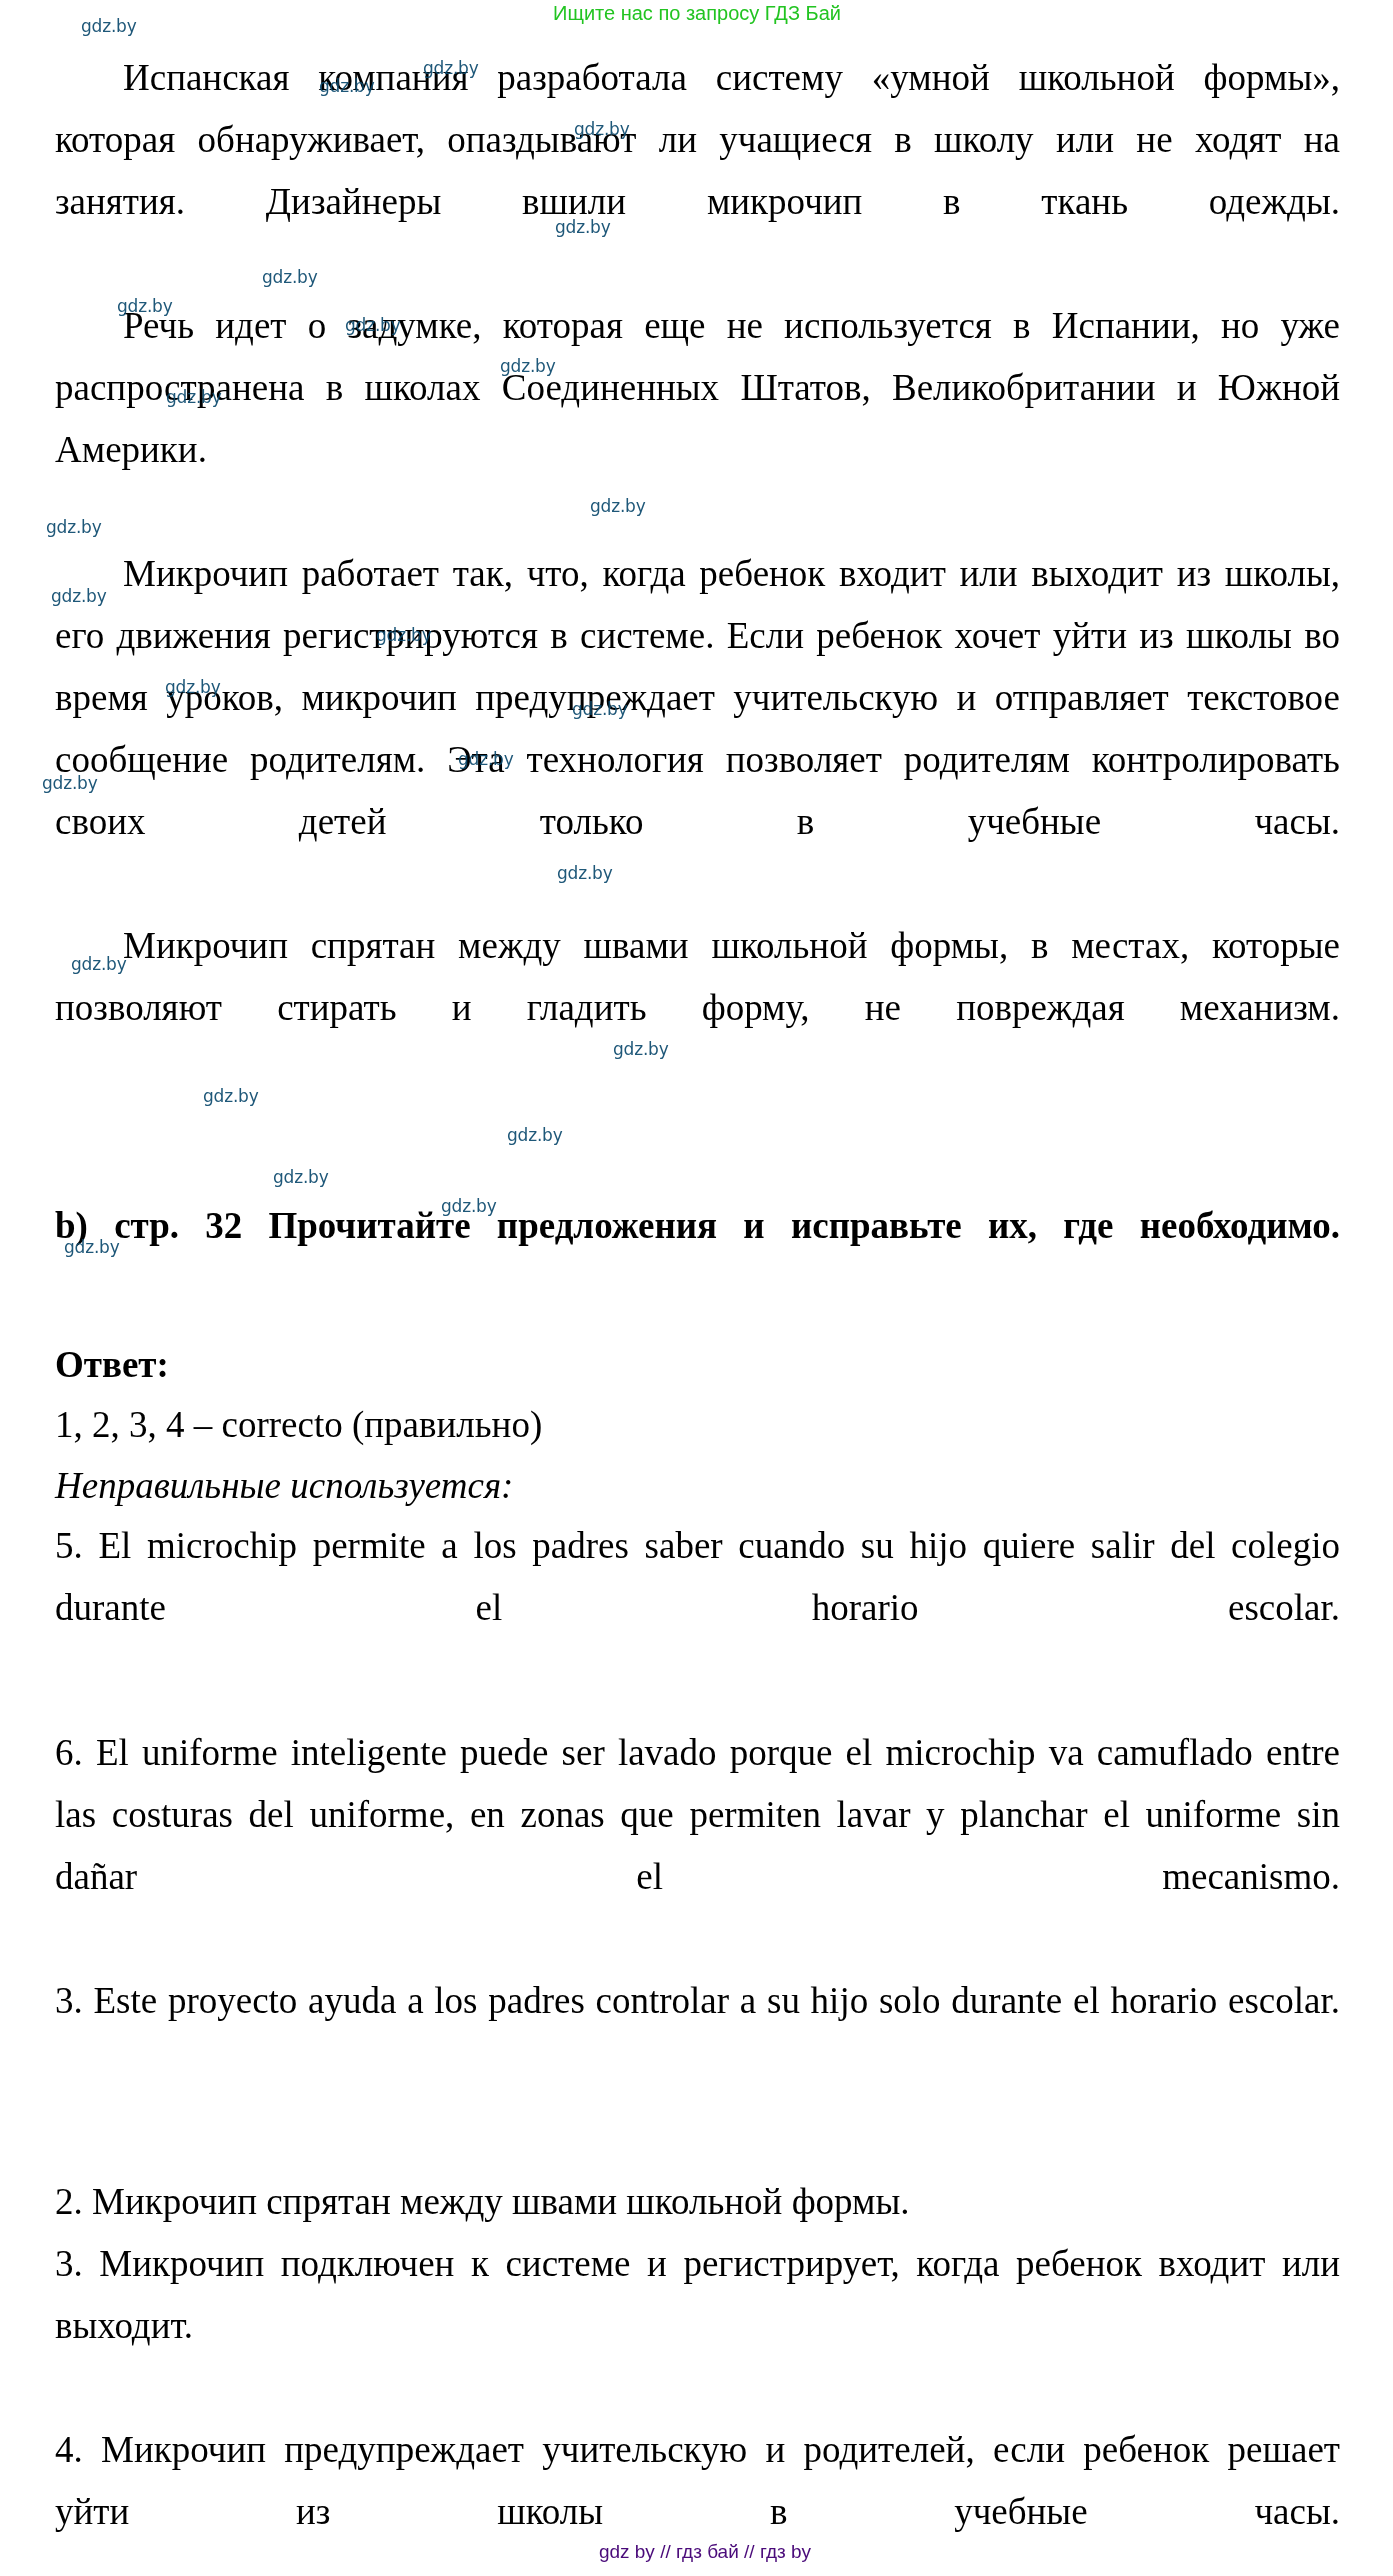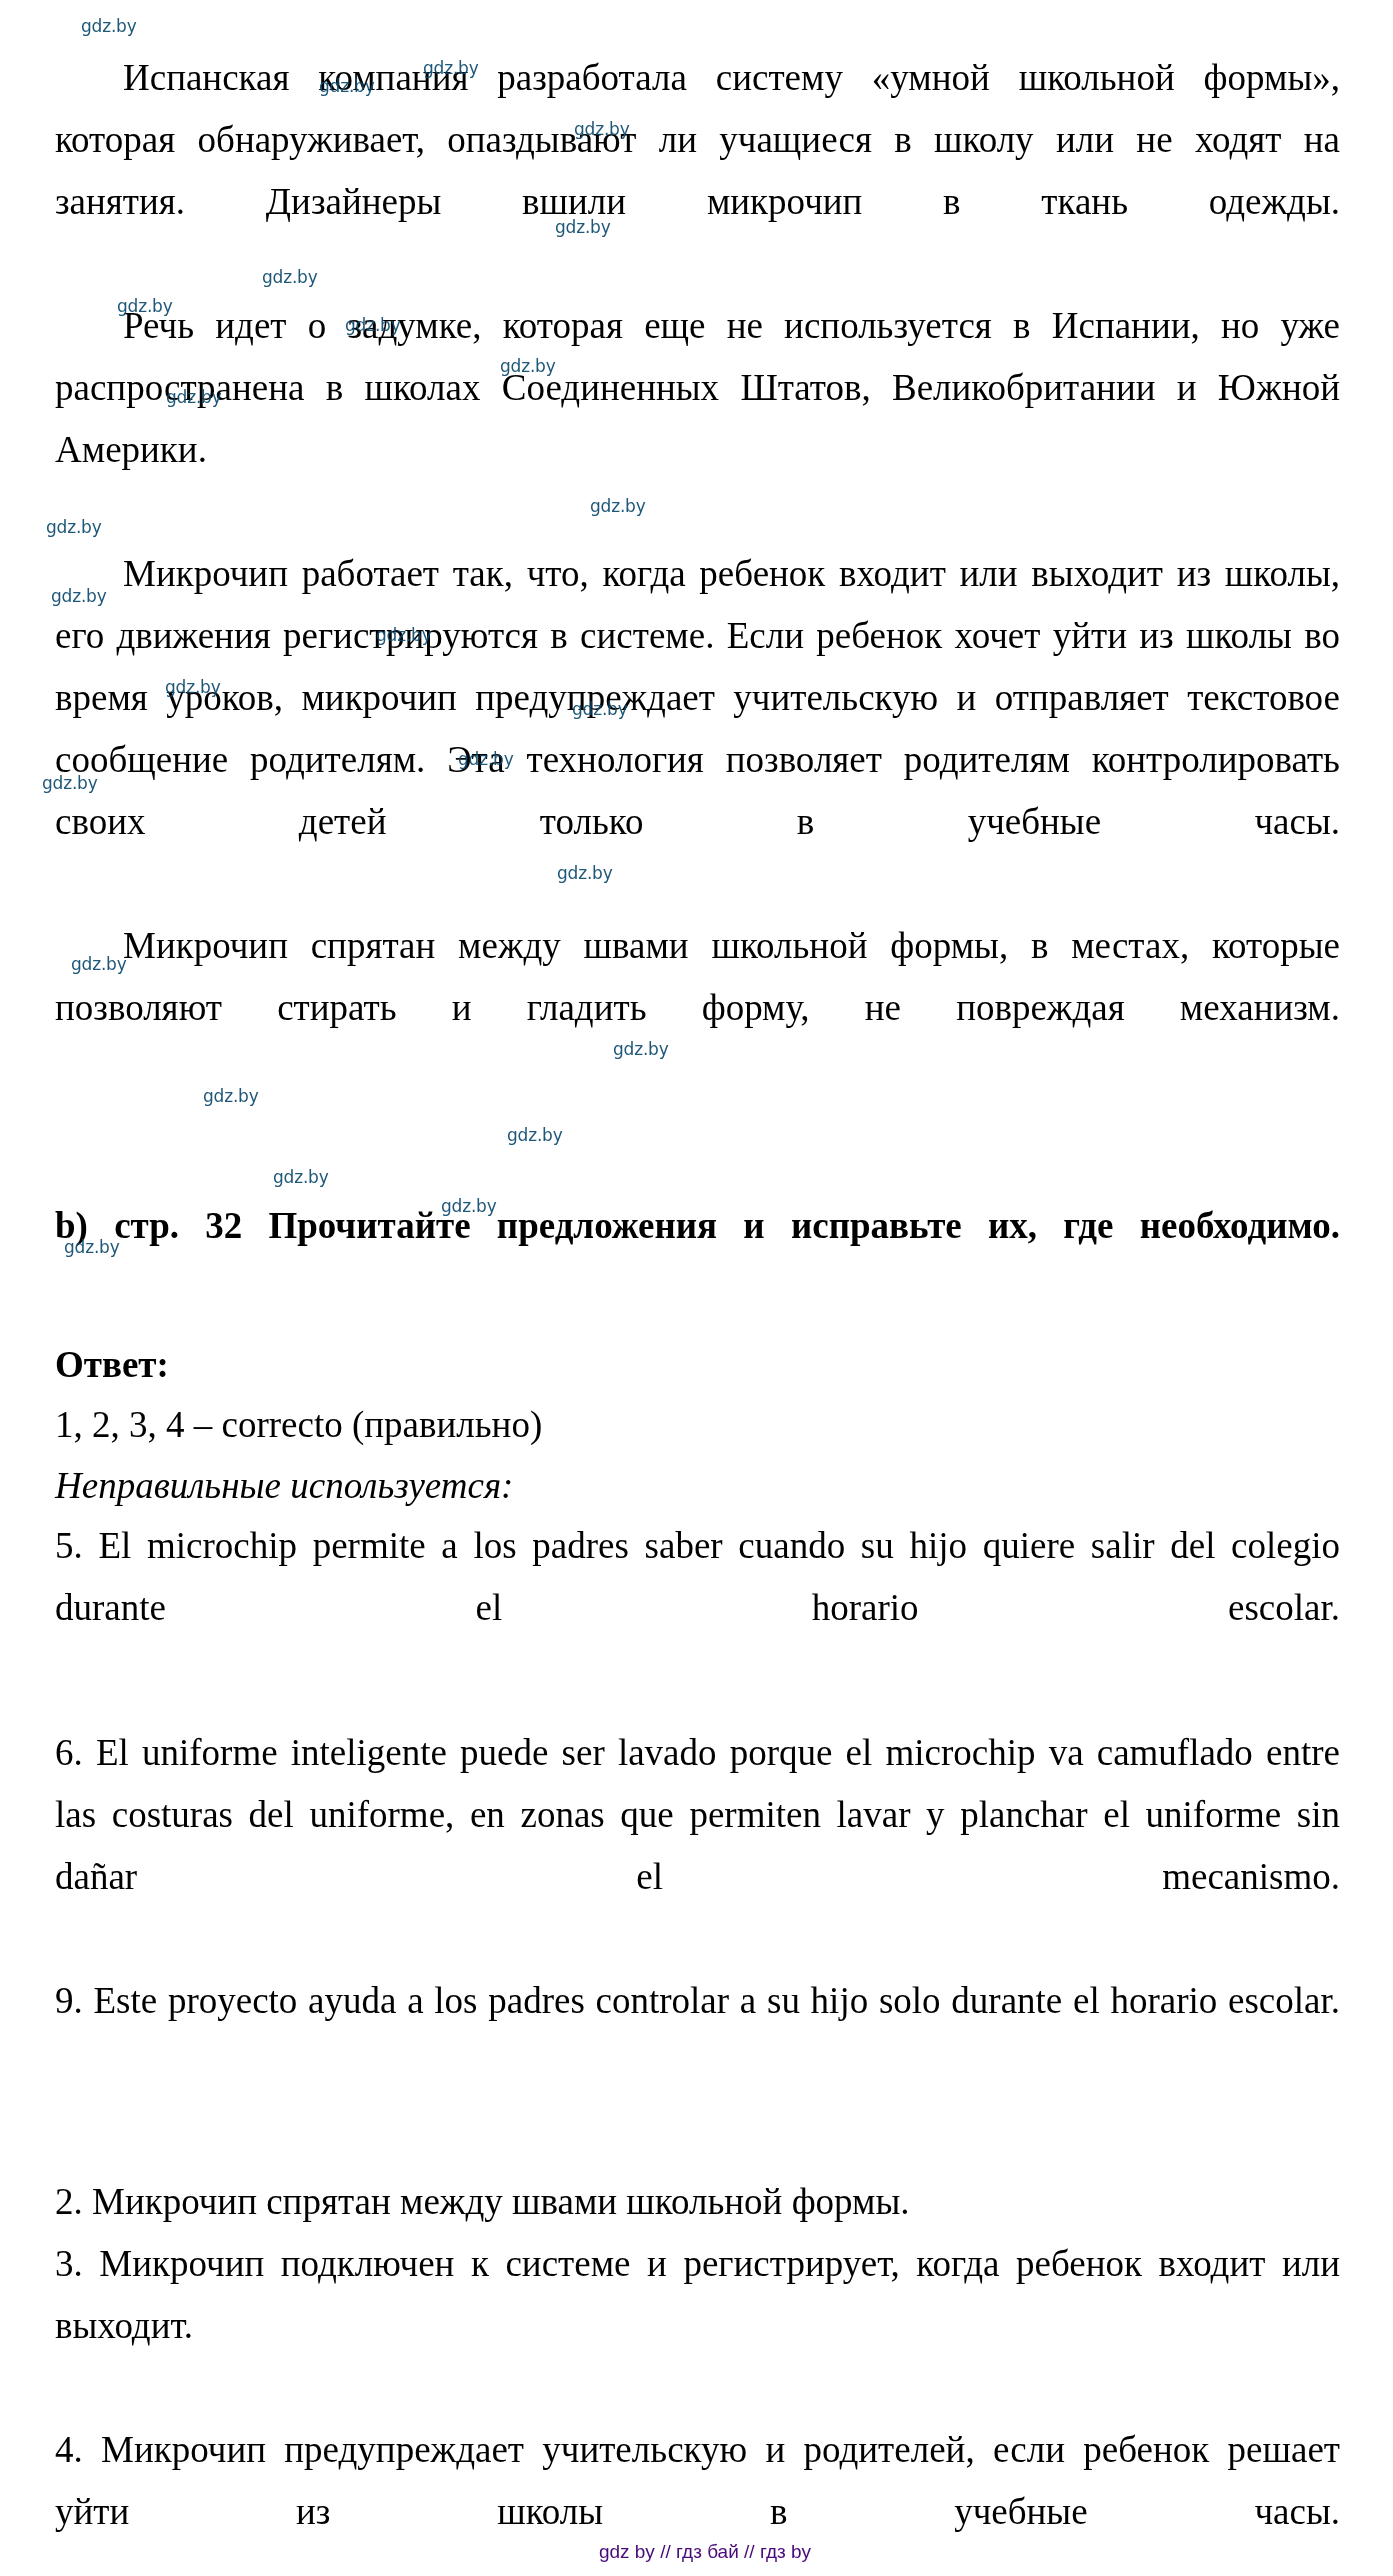--- a/index.html
+++ b/index.html
@@ -139,20 +139,21 @@
     font-size: 19px;
     color: #4a0b7a;
     white-space: nowrap;
   }
 </style>
 </head>
 <body>
 
 <div class="page">
 
+  <div class="promo-banner" style="color: rgb(34, 196, 33);">Ищите нас по запросу ГДЗ Бай</div>
 
   <div class="content">
 
     <p class="para">Испанская компания разработала систему «умной школьной формы», которая обнаруживает, опаздывают ли учащиеся в школу или не ходят на занятия. Дизайнеры вшили микрочип в ткань одежды.</p>
     <p class="para">Речь идет о задумке, которая еще не используется в Испании, но уже распространена в школах Соединенных Штатов, Великобритании и Южной Америки.</p>
     <p class="para">Микрочип работает так, что, когда ребенок входит или выходит из школы, его движения регистрируются в системе. Если ребенок хочет уйти из школы во время уроков, микрочип предупреждает учительскую и отправляет текстовое сообщение родителям. Эта технология позволяет родителям контролировать своих детей только в учебные часы.</p>
     <p class="para">Микрочип спрятан между швами школьной формы, в местах, которые позволяют стирать и гладить форму, не повреждая механизм.</p>
 
     <div class="gap-xl"></div>
 
@@ -165,21 +166,21 @@
     <p class="plain">1, 2, 3, 4 – correcto (правильно)</p>
 
     <p class="italic-line">Неправильные используется:</p>
 
     <p class="flat">5. El microchip permite a los padres saber cuando su hijo quiere salir del colegio durante el horario escolar.</p>
 
     <div class="gap-sm"></div>
 
     <p class="flat">6. El uniforme inteligente puede ser lavado porque el microchip va camuflado entre las costuras del uniforme, en zonas que permiten lavar y planchar el uniforme sin dañar el mecanismo.</p>
 
-    <p class="flat">9. Este proyecto ayuda a los padres controlar a su hijo solo durante el horario escolar.</p>
+    <p class="flat">3. Este proyecto ayuda a los padres controlar a su hijo solo durante el horario escolar.</p>
 
     <div class="gap-lg"></div>
 
     <p class="plain">2. Микрочип спрятан между швами школьной формы.</p>
     <p class="flat">3. Микрочип подключен к системе и регистрирует, когда ребенок входит или выходит.</p>
     <p class="flat">4. Микрочип предупреждает учительскую и родителей, если ребенок решает уйти из школы в учебные часы.</p>
 
   </div>
 
   <div id="watermark-layer">

